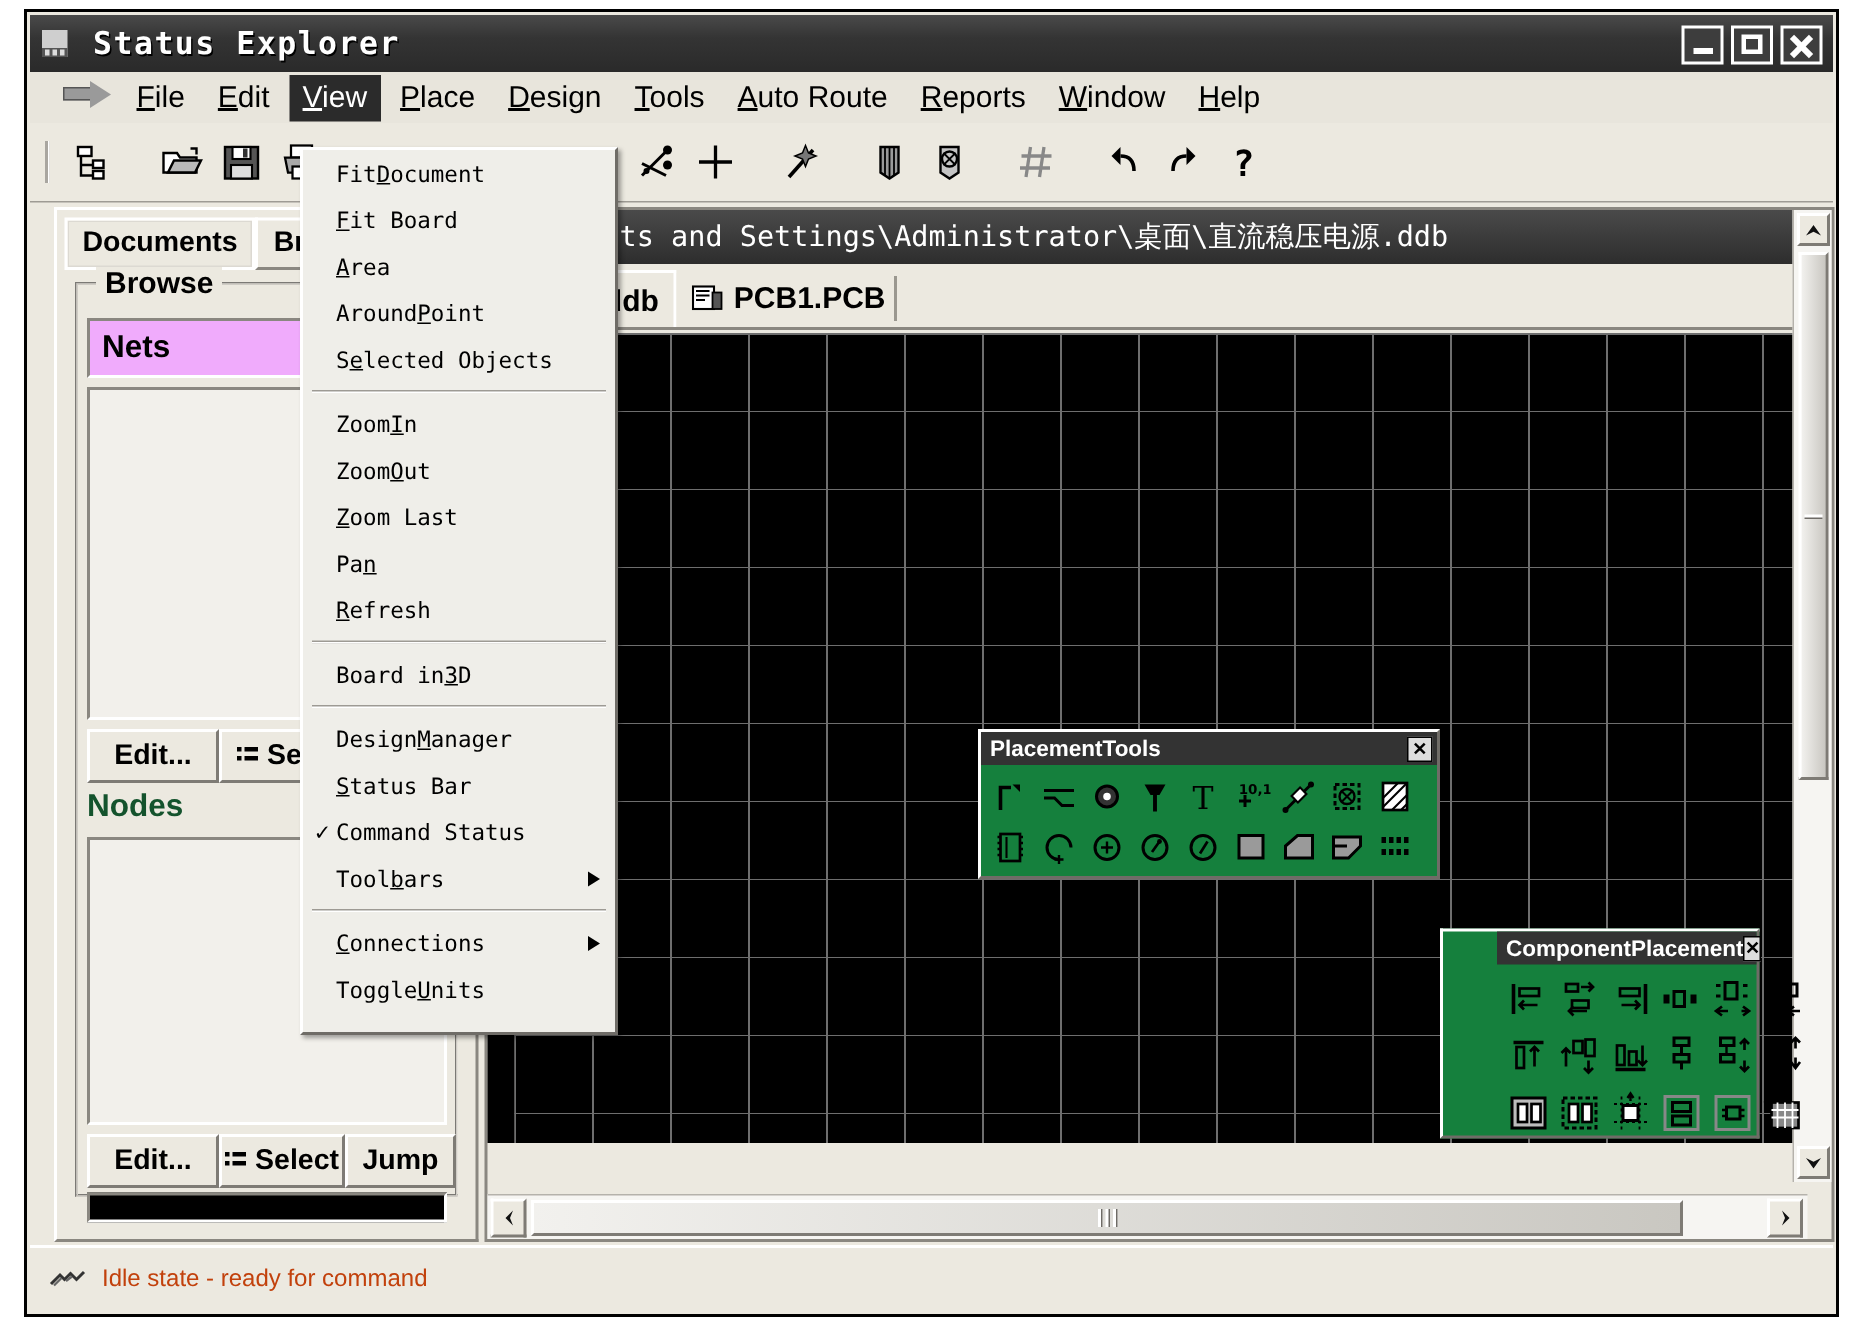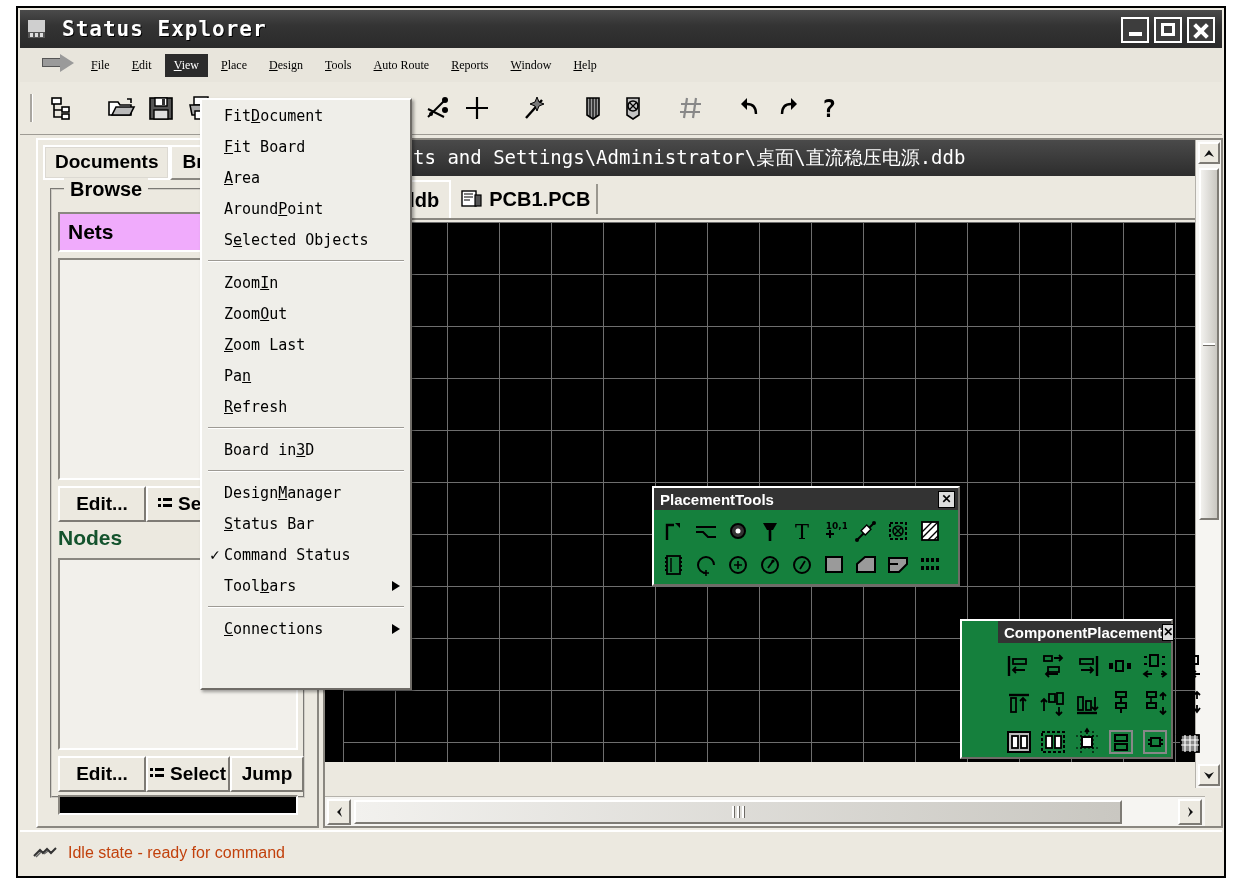--- a/index.html
+++ b/index.html
@@ -33,21 +33,21 @@
 
   
   .menubar{position:absolute;left:2px;top:40px;width:1202px;height:34px;background:#e8e5dc;
            display:flex;align-items:center;border-bottom:1px solid #b9b6ae;}
   .menu-arrow{width:40px;height:26px;margin-left:20px;position:relative;flex:none;}
   .menu-arrow .shaft{position:absolute;left:2px;top:6px;width:22px;height:9px;background:#9a9a9a;
                      border:1px solid #555;box-sizing:border-box;}
   .menu-arrow .head{position:absolute;left:20px;top:2px;width:0;height:0;
                     border-top:9px solid transparent;border-bottom:9px solid transparent;
                     border-left:14px solid #9a9a9a;}
-  .menu-item{font-family:Liberation Serif, serif;font-size:12px;
+  .menu-item{font-family:Liberation Sans, sans-serif;font-size:20px;
              color:#000;padding:4px 9px;margin:0 2px;white-space:nowrap;cursor:default;}
   .menu-item u{text-decoration:underline;}
   .menu-item.sel{background:#2b2b2b;color:#fff;}
 
   
   .toolbar{position:absolute;left:2px;top:74px;width:1202px;height:52px;background:#ece9e0;
            display:flex;align-items:center;border-bottom:1px solid #9e9b94;}
   .tb-sep{width:2px;height:28px;background:#a9a6a0;border-right:1px solid #fff;margin:0 10px;}
   .tbicon{width:30px;height:30px;margin:0 5px;position:relative;flex:none;}
   .tbicon svg{display:block;}
@@ -715,20 +715,21 @@
       <div class="dsep"></div>
       <div class="ditem">Design <u>M</u>anager</div>
       <div class="ditem"><u>S</u>tatus Bar</div>
       <div class="ditem">
         <span class="dcheck">✓</span>Command Status</div>
       <div class="ditem">Tool<u>b</u>ars
         <span class="darrow"></span></div>
       <div class="dsep"></div>
       <div class="ditem"><u>C</u>onnections
         <span class="darrow"></span></div>
+      <div class="ditem">Toggle <u>U</u>nits</div>
     </div>
 
     <div class="statusbar">
       <span class="statusicon">
         <svg width="28" height="16" viewBox="0 0 28 16">
           <path d="M2 11 L8 5 L11 8 L15 4 L19 8 L24 3" stroke="#333" stroke-width="2" fill="none"></path>
           <path d="M4 12 L9 7 M12 9 L16 6" stroke="#666" stroke-width="1.5"></path>
         </svg>
       </span>
       <span class="status-text">Idle state - ready for command</span>

